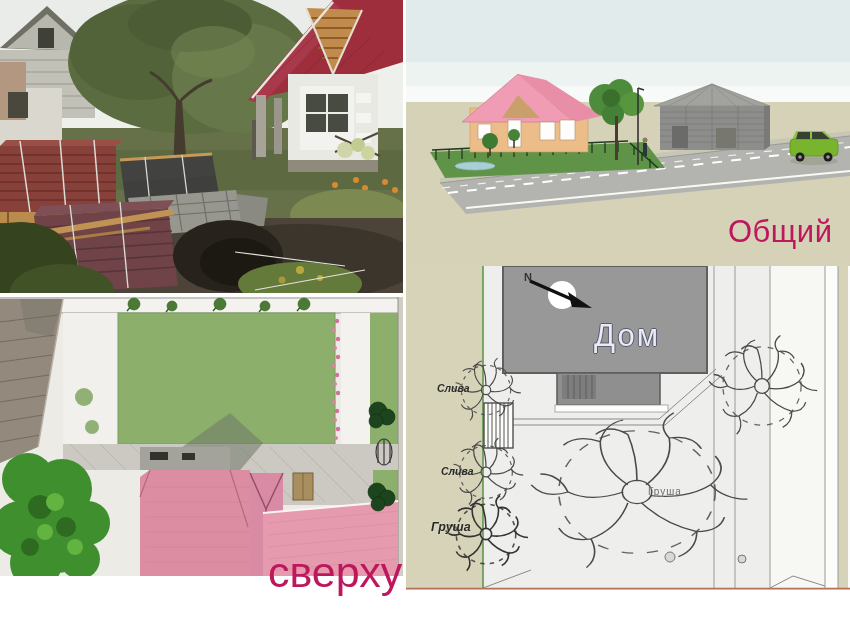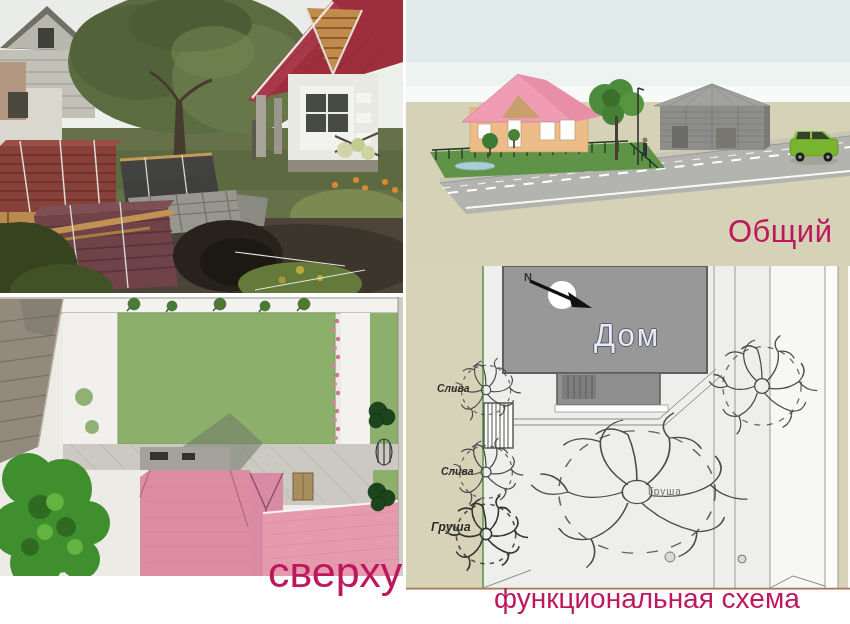--- a/index.html
+++ b/index.html
@@ -402,21 +402,20 @@
           <circle cx="45" cy="235" r="8" fill="#62b33f"></circle>
         <circle cx="75" cy="250" r="8" fill="#62b33f"></circle>
       </g>
     </svg>
   </div>
 
   <div class="lbl lbl-big" style="left:728px;top:216px">Общий</div>
 
   <div class="lbl lbl-sverhu" style="left:268px;top:551px">сверху</div>
 
-  <div class="lbl lbl-funk" style="left:494px;top:585px">функциональная схема</div>
 
   <div class="lbl lbl-dom" style="left:577px;top:320px;width:100px;text-align:center">Дом</div>
 
   <div class="lbl lbl-n" style="left:524px;top:272px">N</div>
 
   <div class="lbl lbl-plant" style="left:437px;top:383px">Слива</div>
 
   <div class="lbl lbl-plant" style="left:441px;top:466px">Слива</div>
 
   <div class="lbl lbl-plant lbl-siren" style="left:431px;top:521px">Груша</div>

